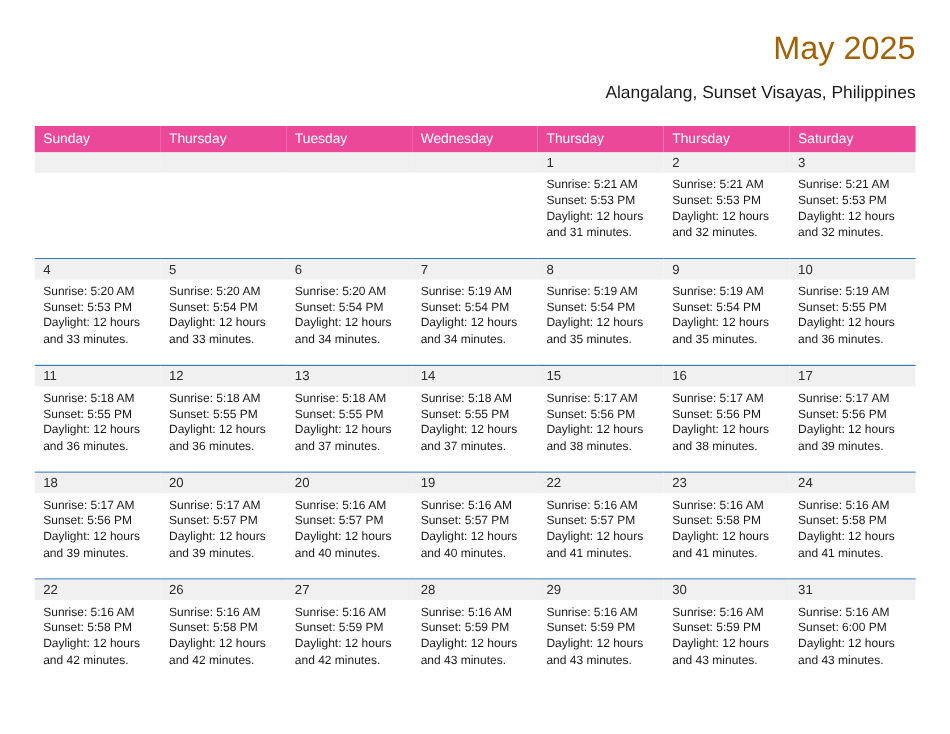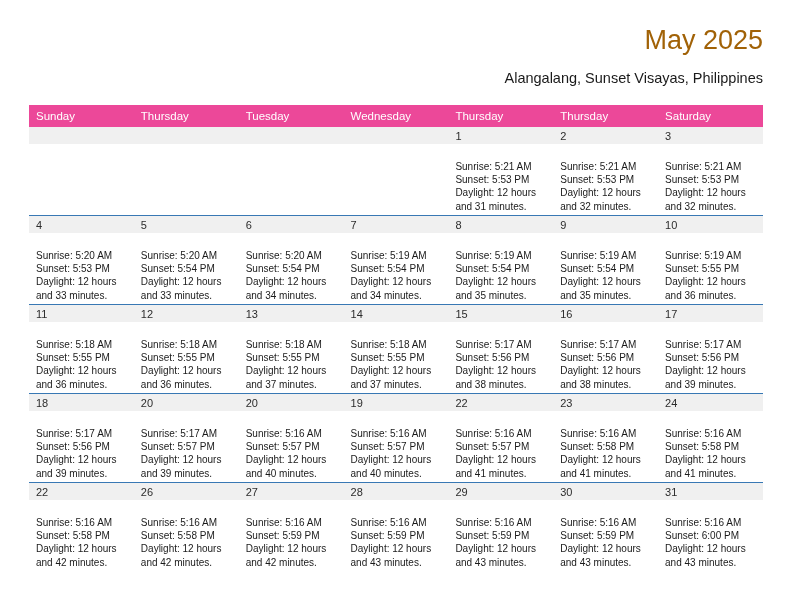--- a/index.html
+++ b/index.html
@@ -125,21 +125,21 @@
     padding: 2px 0 0 7px;
     box-sizing: border-box;
     font-size: 11px;
     color: #2c2c2c;
     line-height: 14px;
   }
   .daycell.empty .daynum-band {
     background: #f0f0f0;
   }
   .info {
-    padding: 16px 6px 0 7px;
+    padding: 4px 6px 0 7px;
     font-size: 10px;
     line-height: 13.2px;
     color: #1a1a1a;
   }
   .info div {
     white-space: nowrap;
   }
 </style>
 </head>
 <body>

